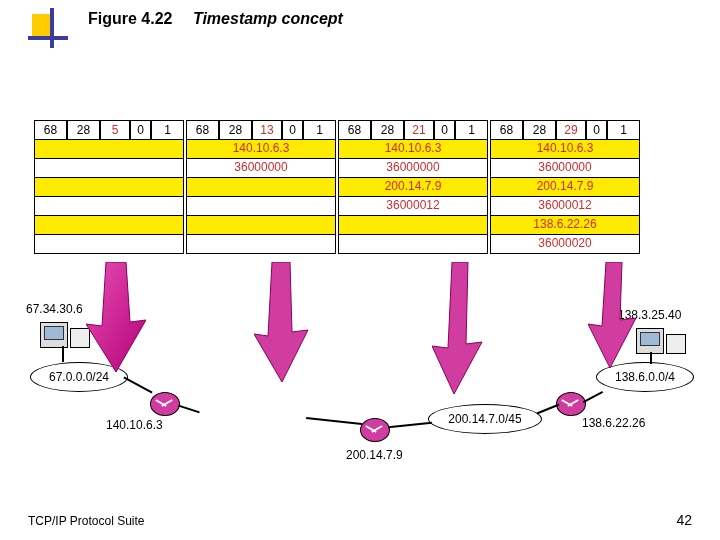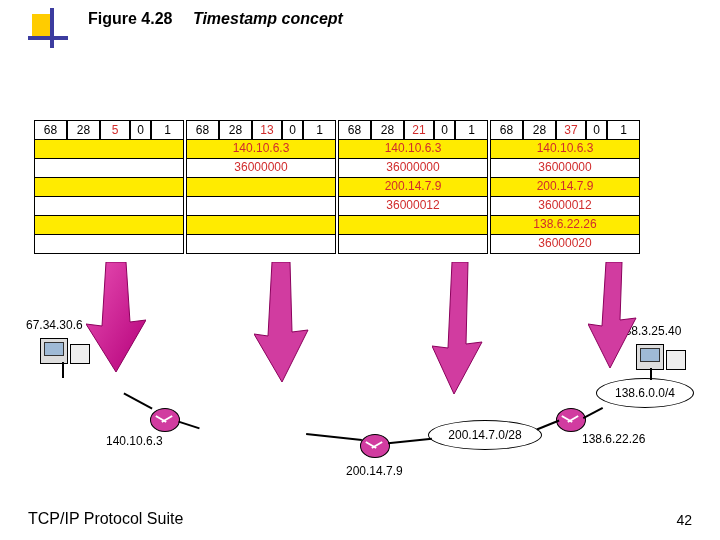--- a/index.html
+++ b/index.html
@@ -75,21 +75,21 @@
     line-height: 16px;
     overflow: hidden;
   }
   .packet-row.red { color: #D12C2C; }
   .packet-row.yellow { background: #FFEB00; }
   .packet-row.white { background: #fff; }
 
   .diagram {
     position: absolute;
     left: 0; top: 300px;
-    width: 720px; height: 200px; margin-top: 16px;
+    width: 720px; height: 200px;
   }
   .ellipse {
     position: absolute;
     border: 1px solid #000;
     background: #fff;
     border-radius: 50%;
     text-align: center;
     font-size: 12px;
   }
   .ellipse span {
@@ -152,35 +152,35 @@
 
   .link {
     position: absolute;
     height: 2px;
     background: #000;
   }
 
   .footer {
     position: absolute;
     bottom: 12px; left: 28px;
-    font-size: 16px;
+    font-size: 12px;
   }
   .page-num {
     position: absolute;
     bottom: 12px; right: 28px;
     font-size: 14px;
   }
 </style>
 </head>
 <body>
 
 <div class="bullet-deco"></div>
 
 <div class="title-bar">
-  <span class="figlabel">Figure 4.28</span>
+  <span class="figlabel">Figure 4.22</span>
   <span class="figtitle">Timestamp concept</span>
 </div>
 
 <div class="tables-wrap" id="tables">
     <div class="packet">
       <div class="packet-header">
         <div>68</div>
         <div>28</div>
         <div class="red">5</div>
         <div>0</div>
@@ -220,21 +220,21 @@
       <div class="packet-row white red">36000000</div>
       <div class="packet-row yellow red">200.14.7.9</div>
       <div class="packet-row white red">36000012</div>
       <div class="packet-row yellow"></div>
       <div class="packet-row white"></div>
     </div>
     <div class="packet">
       <div class="packet-header">
         <div>68</div>
         <div>28</div>
-        <div class="red">37</div>
+        <div class="red">29</div>
         <div>0</div>
         <div>1</div>
       </div>
       <div class="packet-row yellow red">140.10.6.3</div>
       <div class="packet-row white red">36000000</div>
       <div class="packet-row yellow red">200.14.7.9</div>
       <div class="packet-row white red">36000012</div>
       <div class="packet-row yellow red">138.6.22.26</div>
       <div class="packet-row white red">36000020</div>
     </div>
@@ -243,22 +243,25 @@
 <div class="diagram">
 
   <div class="host" style="left:40px; top:22px;"></div>
   <div class="host-box" style="left:70px; top:28px;"></div>
   <div class="label" style="left:26px; top:2px;">67.34.30.6</div>
 
   <div class="host" style="left:636px; top:28px;"></div>
   <div class="host-box" style="left:666px; top:34px;"></div>
   <div class="label" style="left:618px; top:8px;">138.3.25.40</div>
 
+  <div class="ellipse" style="left:30px; top:62px; width:96px; height:28px;">
+      <span>67.0.0.0/24</span>
+    </div>
   <div class="ellipse" style="left:428px; top:104px; width:112px; height:28px;">
-      <span>200.14.7.0/28</span>
+      <span>200.14.7.0/45</span>
     </div>
   <div class="ellipse" style="left:596px; top:62px; width:96px; height:28px;">
       <span>138.6.0.0/4</span>
     </div>
 
   <div class="router" style="left:150px; top:92px;"></div>
   <div class="router" style="left:360px; top:118px;"></div>
   <div class="router" style="left:556px; top:92px;"></div>
 
   <div class="label" style="left:106px; top:118px;">140.10.6.3</div>

